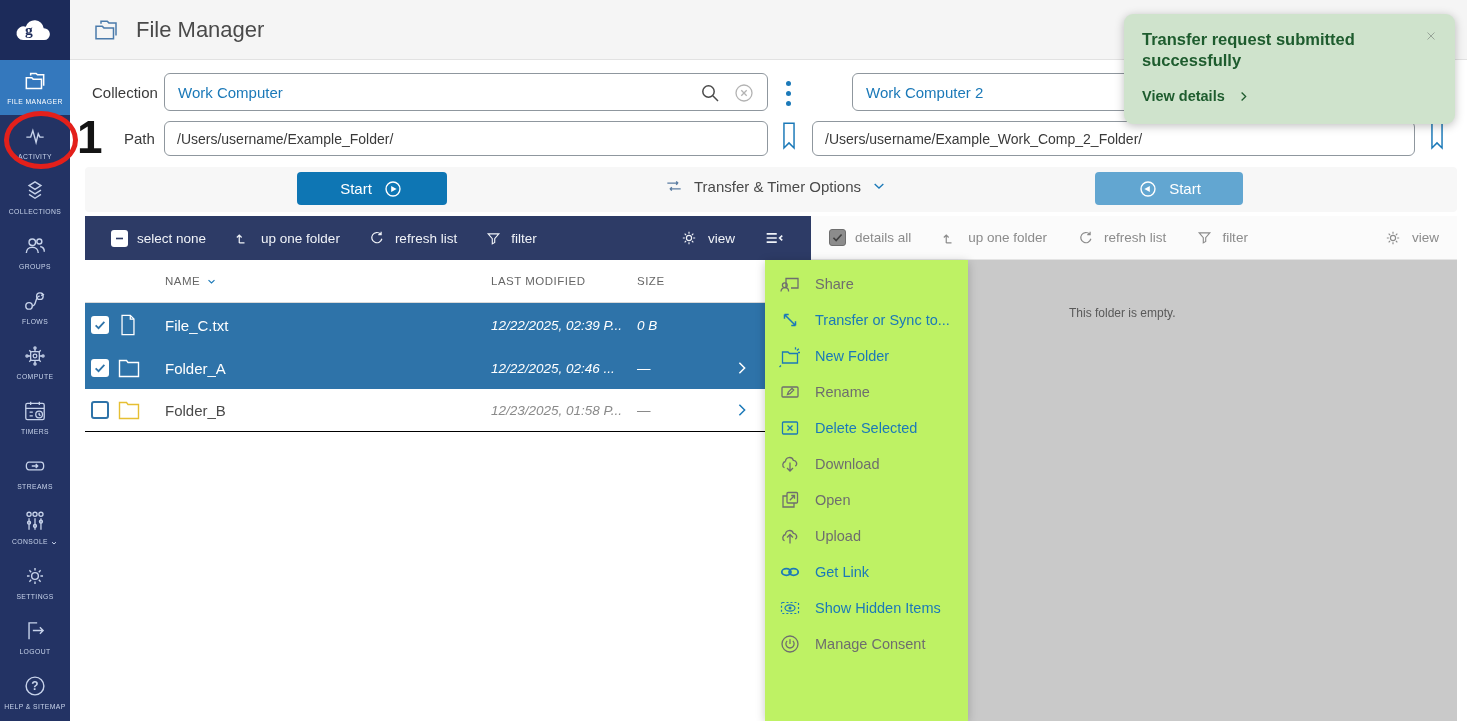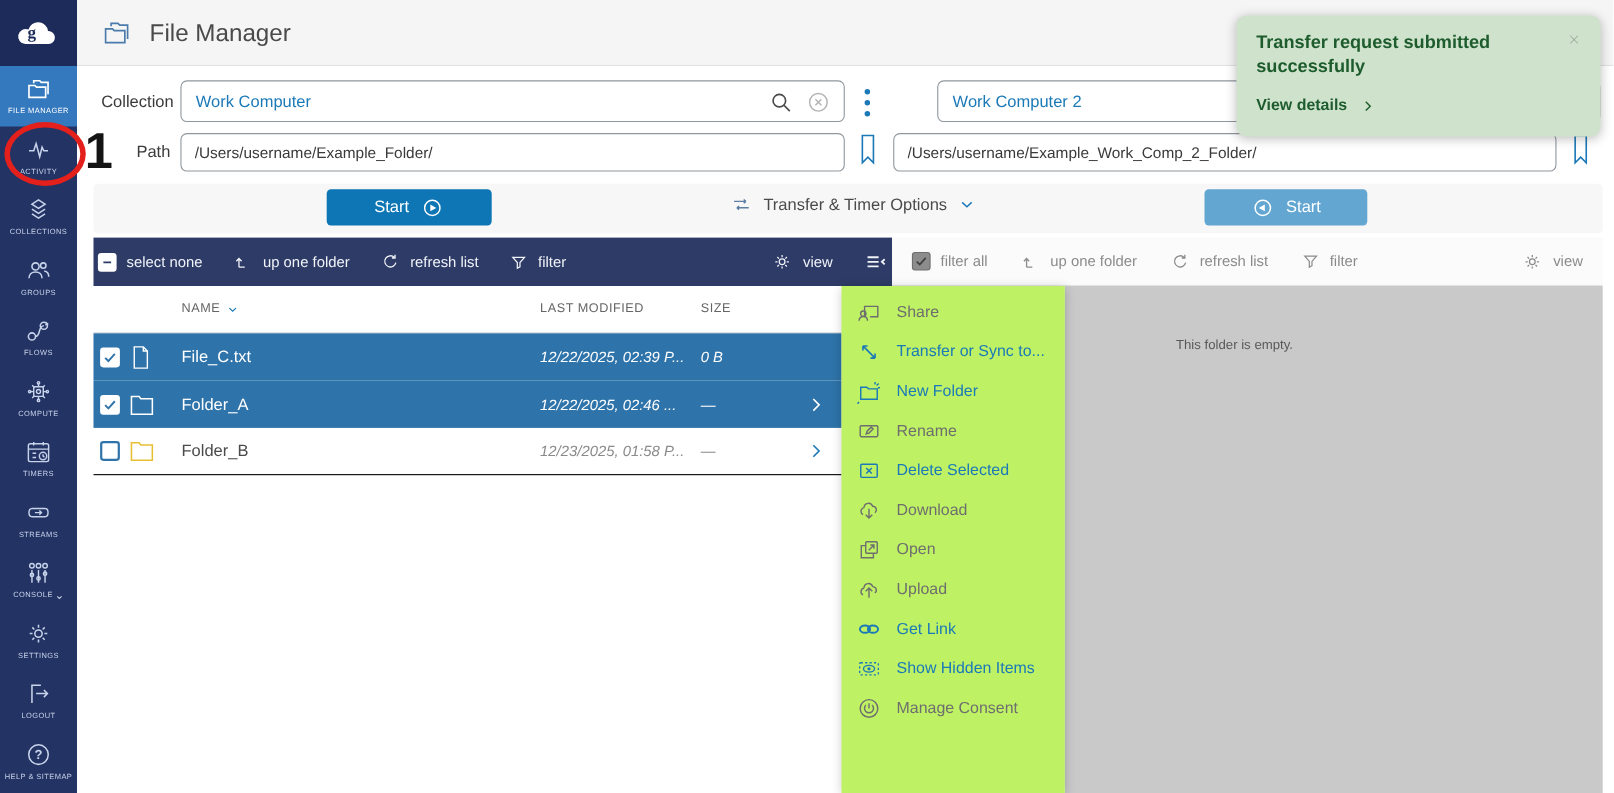--- a/index.html
+++ b/index.html
@@ -36,21 +36,21 @@
 
   
   .options-strip { position:absolute; left:85px; top:167px; width:1372px; height:45px; background:#f7f7f7; border-radius:4px; }
   .btn-start { position:absolute; top:172px; height:33px; border:none; border-radius:4px; color:#fff; font-size:15px; font-family:"Liberation Sans",sans-serif; display:flex; align-items:center; justify-content:center; gap:10px; cursor:pointer; }
   .btn-start.primary { left:297px; width:150px; background:#0e76b4; }
   .btn-start.secondary { left:1095px; width:148px; background:#62a6d1; }
   .opts-toggle { position:absolute; left:664px; top:176px; display:flex; align-items:center; gap:10px; cursor:pointer; }
   .opts-label { font-size:15px; color:#4a4a4a; }
 
   
-  .toolbar-left { position:absolute; left:85px; top:216px; width:726px; height:44px; background:#2d3b66; color:#f0f3f8; display:flex; align-items:center; padding:0 4px; gap:28px; font-size:13.5px; }
+  .toolbar-left { position:absolute; left:85px; top:216px; width:726px; height:44px; background:#2d3b66; color:#f0f3f8; display:flex; align-items:center; padding:0 26px; gap:28px; font-size:13.5px; }
   .toolbar-right { position:absolute; left:811px; top:216px; width:646px; height:44px; background:#fbfbfb; color:#8b8b8b; border-bottom:1px solid #e4e4e4; display:flex; align-items:center; padding:0 18px; gap:30px; font-size:13.5px; }
   .tb-item { display:flex; align-items:center; gap:9px; cursor:pointer; }
   .tb-spacer { flex:1; }
   .cb { width:17px; height:17px; border-radius:3px; display:flex; align-items:center; justify-content:center; }
   .cb-none { background:#fff; }
   .cb-all { background:#8c8c8c; border:1px solid #6e6e6e; }
 
   
   .file-panel { position:absolute; left:85px; top:260px; width:680px; height:327px; background:#fff; }
   .ft-header { position:relative; height:43px; border-bottom:1px solid #d9d9d9; color:#666; font-size:11.5px; letter-spacing:.5px; }
@@ -325,21 +325,21 @@
     </div>
   </div>
 
   <div class="toolbar-right">
     <div class="tb-item">
       <span class="cb cb-all">
         <svg class="ic" width="13" height="13" viewBox="0 0 24 24" fill="none" stroke="#3f3f3f" stroke-width="3">
             <path d="M4.5 12.5 l5 5 10-11"></path>
           </svg>
       </span>
-      <span>filter all</span>
+      <span>details all</span>
     </div>
     <div class="tb-item">
       <svg class="ic" width="18" height="18" viewBox="0 0 24 24" fill="none" stroke="currentColor" stroke-width="1.6">
         <path d="M7 18.5 V8.5 M3.8 11.3 L7 8 l3.2 3.3 M7 18.5 h7"></path>
       </svg>
       <span>up one folder</span>
     </div>
     <div class="tb-item">
       <svg class="ic" width="18" height="18" viewBox="0 0 24 24" fill="none" stroke="currentColor" stroke-width="1.6">
         <path d="M18.5 13 a6.8 6.8 0 1 1 -1.8-6.3 M17.5 3.6 v3.8 h-3.8"></path>

